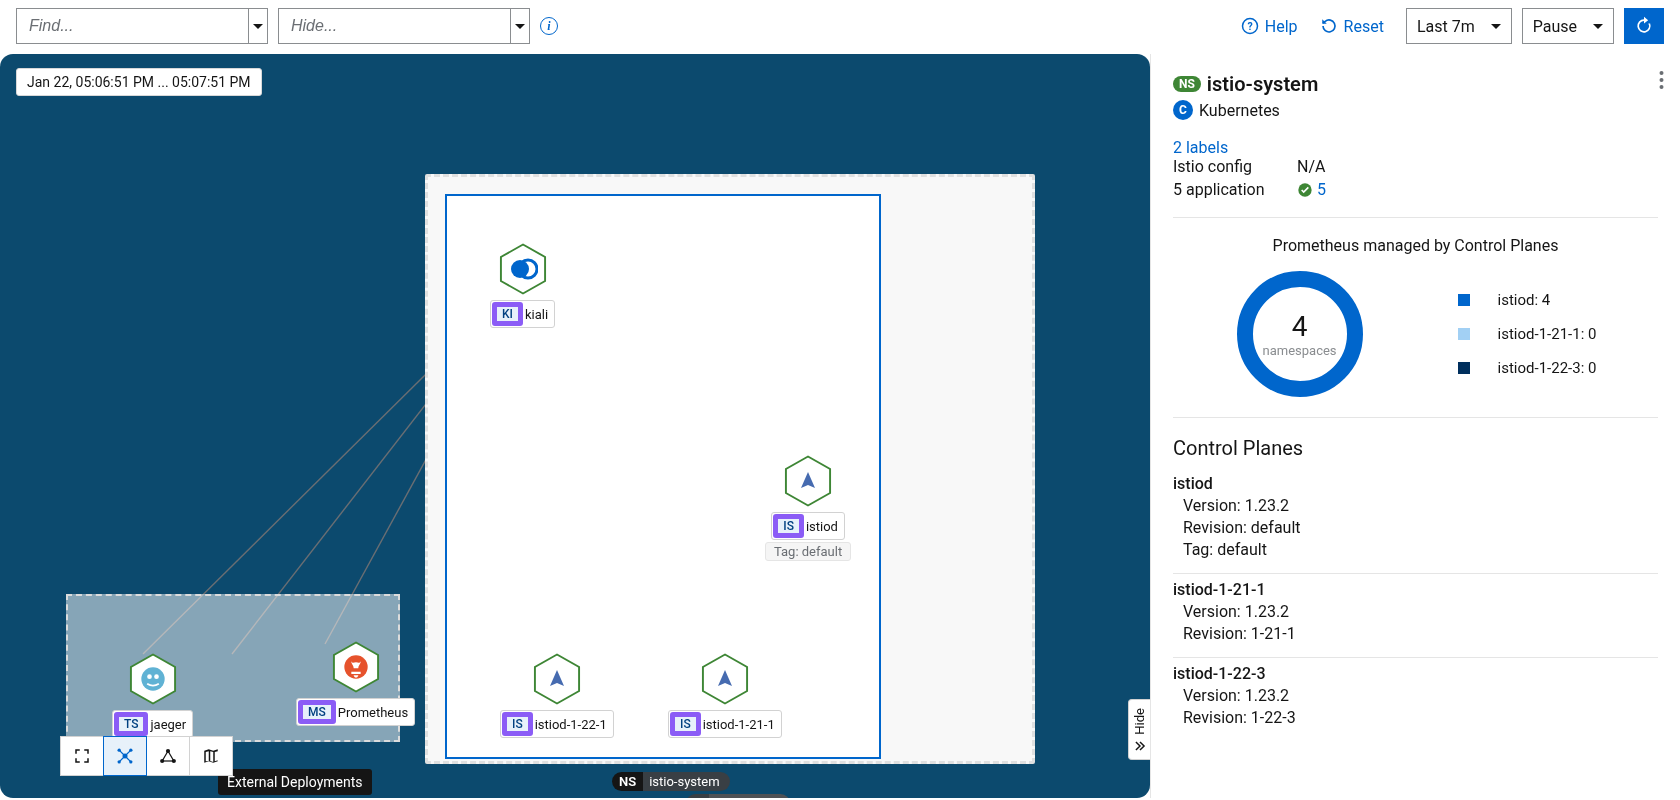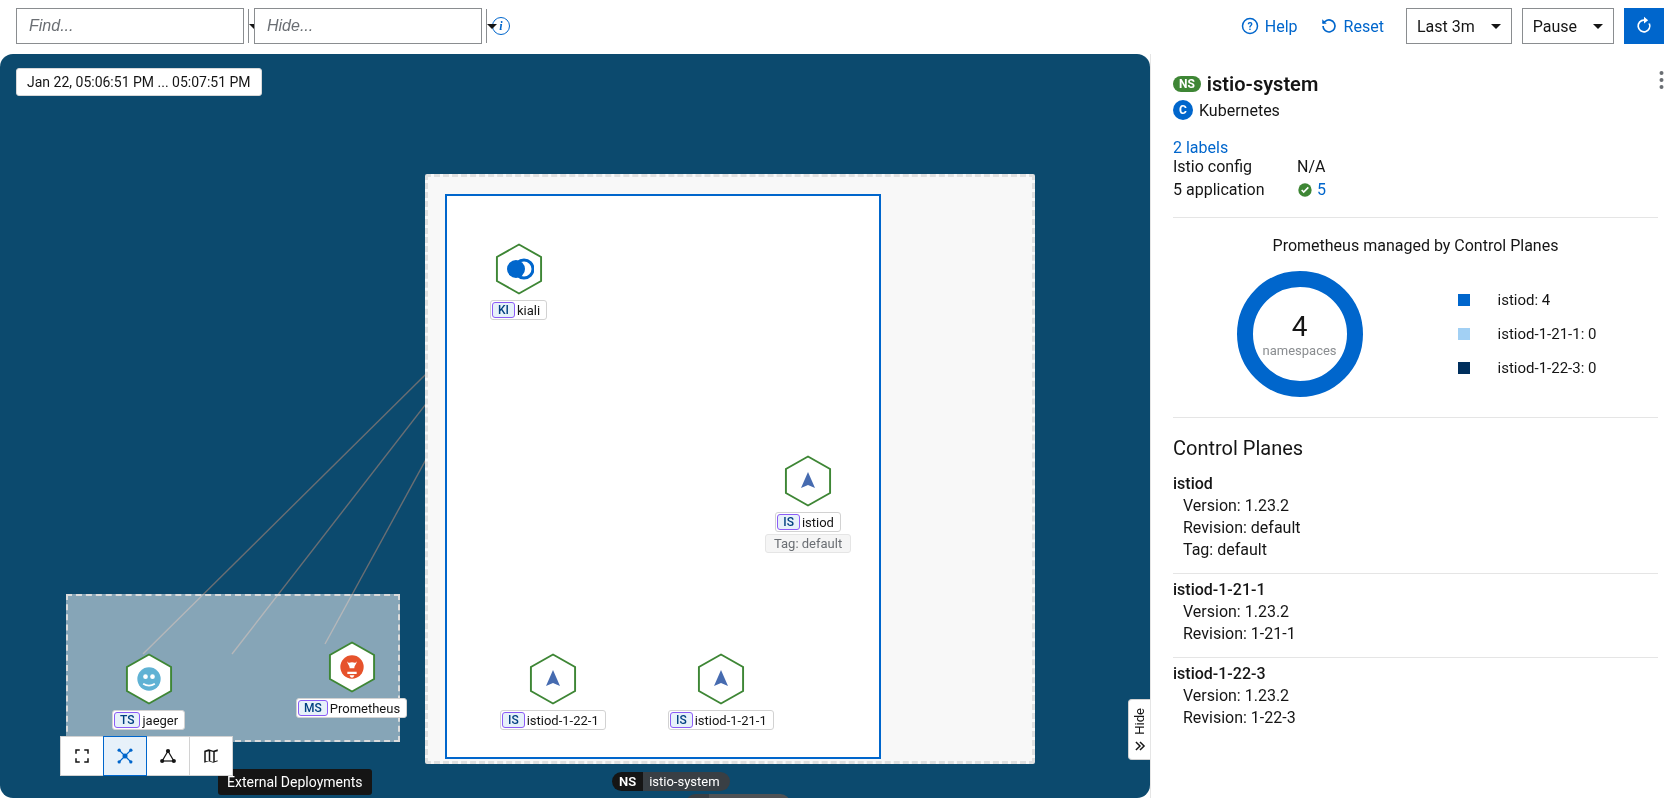--- a/index.html
+++ b/index.html
@@ -1,20 +1,20 @@
 <!DOCTYPE html>
 <html><head>
 <meta charset="utf-8">
 <style>
 * { box-sizing: border-box; margin: 0; padding: 0; }
 body { font-family: -apple-system, BlinkMacSystemFont, "Segoe UI", Roboto, Helvetica, Arial, sans-serif; color: #151515; background: #fff; overflow: hidden; width:1680px; height:800px; position:relative; }
 
 
 .toolbar { display:flex; align-items:center; padding: 8px 16px 10px 16px; gap:10px; border-bottom:0; }
-.combo { position:relative; width:228px; height:36px; border:1px solid #8a8d90; display:flex; align-items:center; background:#fff; }
+.combo { position:relative; width:252px; height:36px; border:1px solid #8a8d90; display:flex; align-items:center; background:#fff; }
 .combo input { flex:1; border:0; outline:0; padding:0 12px; font-size:16px; height:100%; background:transparent; }
 .combo input::placeholder { color:#6a6e73; font-style:italic; }
 .combo .caret-btn { width:32px; height:100%; border-left:1px solid #8a8d90; display:flex; align-items:center; justify-content:center; cursor:pointer;}
 .caret { width:0; height:0; border-left:5px solid transparent; border-right:5px solid transparent; border-top:5px solid #151515; }
 .info-icon { width:18px; height:18px; border:1.8px solid #0066cc; border-radius:50%; color:#0066cc; font-weight:bold; display:inline-flex; align-items:center; justify-content:center; font-size:12px; font-style: italic; font-family: Georgia, serif;}
 .spacer { flex:1; }
 .link { color:#0066cc; font-size:16px; display:inline-flex; align-items:center; gap:6px; text-decoration:none; cursor:pointer; margin-right:12px;}
 .sel { height:36px; border:1px solid #8a8d90; display:flex; align-items:center; padding:0 10px; gap:16px; cursor:pointer; background:#fff; font-size:16px;}
 .refresh-btn { height:36px; width:40px; background:#0066cc; display:flex; align-items:center; justify-content:center; cursor:pointer; }
 .refresh-btn svg { fill:#fff; }
@@ -33,21 +33,21 @@
 .ext-box { position:absolute; background:rgba(255,255,255,0.5); border:2px dashed #dcdcdc; }
 .ext-label-tooltip { position:absolute; background:#151515; color:#fff; font-size:14px; padding:5px 9px; border-radius:3px;margin-left:46px;}
 .ns-tag { position:absolute; display:flex; gap:0;}
 .pill-l { background:#151515; color:#fff; font-size:13px; font-weight:600; padding:2px 7px; border-radius:10px 0 0 10px;}
 .pill-r { background:#393f44; color:#fff; font-size:13px; padding:2px 10px 2px 6px; border-radius:0 10px 10px 0;}
 
 
 .node { position:absolute; display:flex; flex-direction:column; align-items:center; }
 .hex { width:48px; height:54px; display:flex; align-items:center; justify-content:center; }
 .node-label { margin-top:4px; display:flex; align-items:center; gap:2px; background:#fff; border:1px solid #d2d2d2; border-radius:3px; padding:1px 6px 1px 1px; font-size:13px;}
-.badge { background:#e7f1fa; border:1px solid #8b5cf6; border-radius:3px; padding:0 5px; font-size:12px; color:#004080; font-weight:500;}
+.badge { background:#e7f1fa; border:5px solid #8b5cf6; border-radius:3px; padding:0 5px; font-size:12px; color:#004080; font-weight:500;}
 .sublabel { margin-top:2px; background:#f5f5f5; border:1px solid #e5e5e5; border-radius:3px; padding:1px 8px; font-size:13px; color:#6a6e73;}
 
 
 svg.edges { position:absolute; top:0; left:0; width:100%; height:100%; pointer-events:none; }
 svg.edges line { stroke:#6a6e73; stroke-width:1.4; }
 
 
 .graph-tb { position:absolute; bottom:22px; left:60px; display:flex; }
 .graph-tb .gbtn { width:44px; height:40px; background:#fff; border:1px solid #d2d2d2; margin-right:-1px; display:flex; align-items:center; justify-content:center; cursor:pointer; }
 .graph-tb .gbtn.active { background:#e7f1fa; border-color:#0066cc; color:#0066cc; position:relative; z-index:1;}
@@ -108,21 +108,21 @@
     <span>Help</span>
   </a>
   <a class="link">
     <svg width="18" height="18" viewBox="0 0 24 24">
         <path fill="none" stroke="#0066cc" stroke-width="2.2" d="M4 12a8 8 0 1 0 3-6.3L4 8"></path>
         <path fill="#0066cc" d="M3 3v6h6z"></path>
       </svg>
     <span>Reset</span>
   </a>
   <div class="sel">
-    <span>Last 3m</span>
+    <span>Last 7m</span>
     <span class="caret"></span>
   </div>
   <div class="sel">
     <span>Pause</span>
     <span class="caret"></span>
   </div>
   <div class="refresh-btn">
     <svg width="20" height="20" viewBox="0 0 24 24">
         <path d="M12 4a8 8 0 1 0 7.4 5h-2.2A6 6 0 1 1 12 6v3l5-4-5-4v3z"></path>
       </svg>

